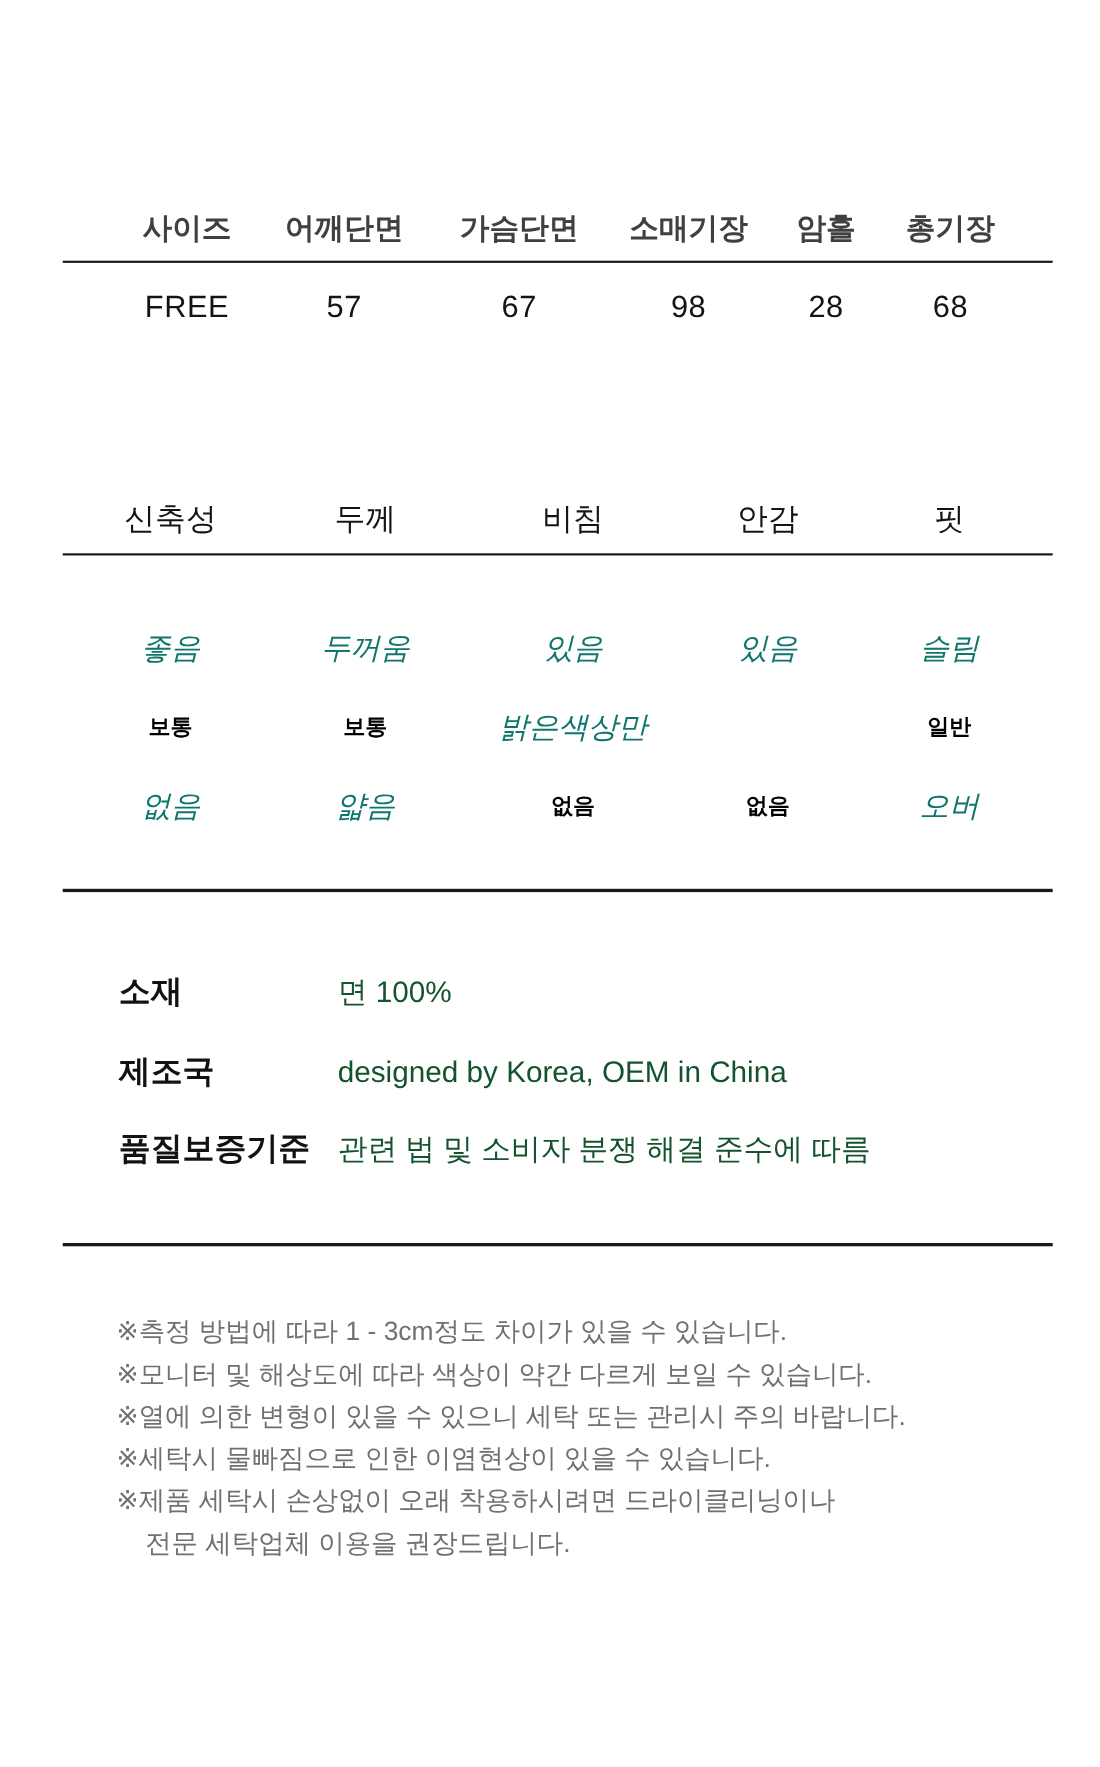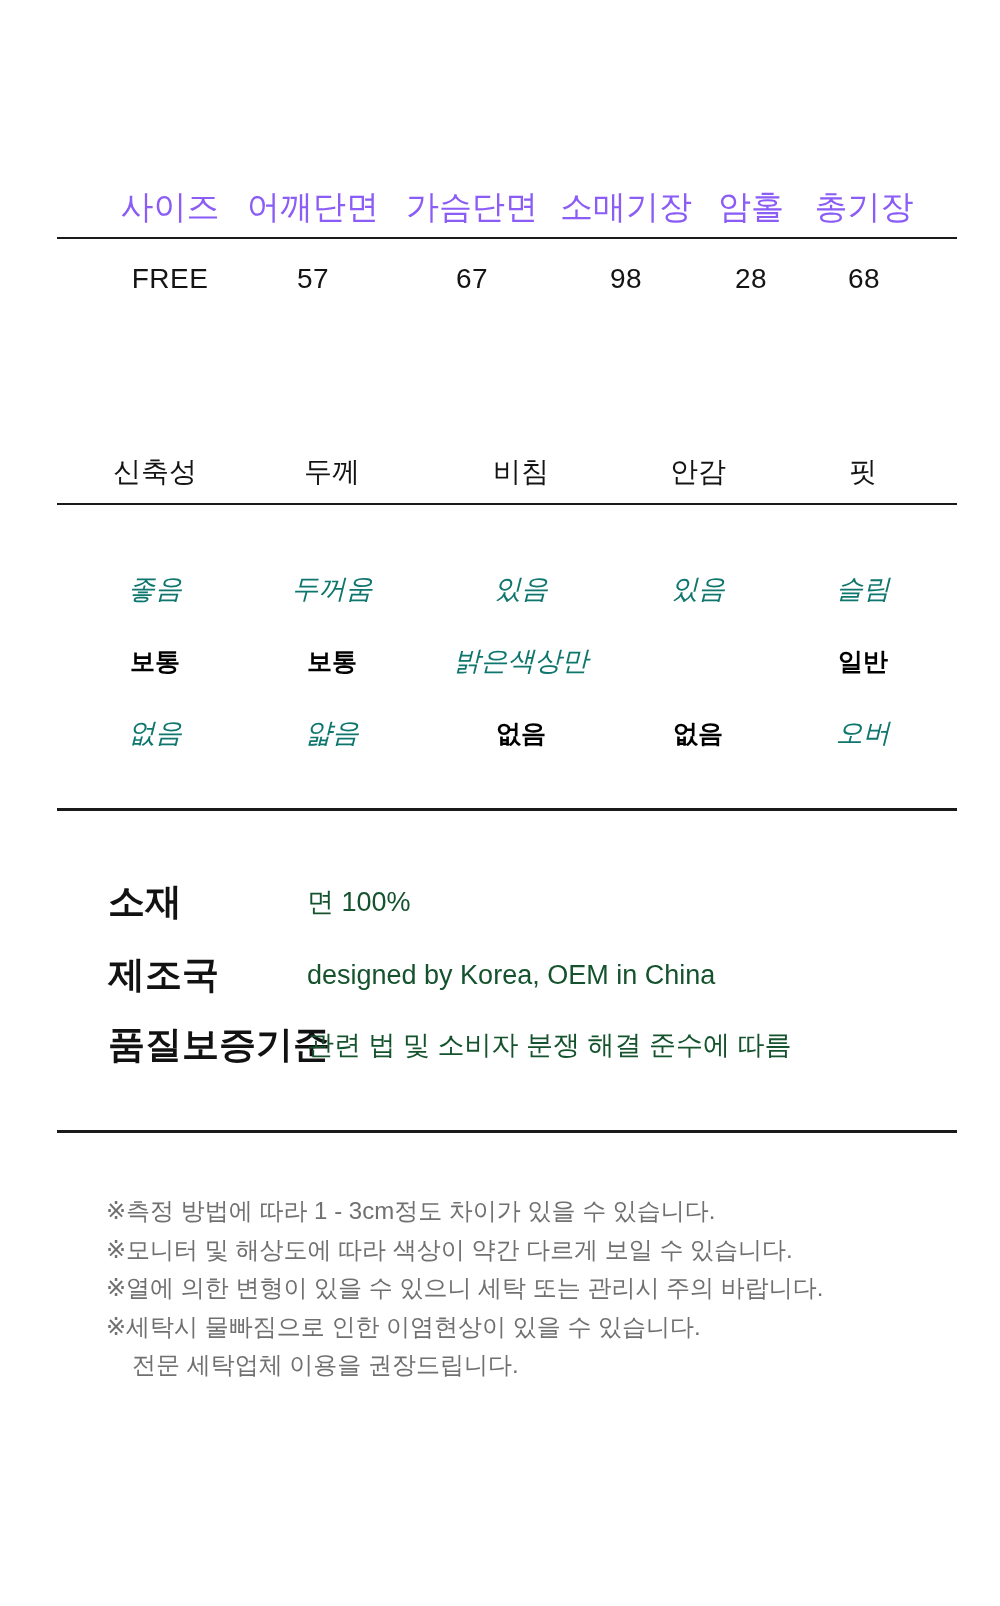--- a/index.html
+++ b/index.html
@@ -23,36 +23,36 @@
   .p1{left:155px}.p2{left:332px}.p3{left:521px}.p4{left:698px}.p5{left:863px}
 
   
   .row-size-h{top:207px}
   .row-size-v{top:279px}
   .row-prop-h{top:472px}
   .row-prop-1{top:589px}
   .row-prop-2{top:661px}
   .row-prop-3{top:733px}
 
-  .size-head{font-size:33px;font-weight:400;color:#8b5cf6;}
+  .size-head{font-size:27px;font-weight:700;color:#404040;}
   .size-val{font-size:28px;font-weight:500;color:#141414;letter-spacing:.5px;}
   .prop-head{font-size:28px;font-weight:400;color:#141414;}
   .inactive{font-size:27px;font-weight:400;color:#0f766e;font-style:italic;}
-  .active{font-size:25px;font-weight:700;color:#000000;}
+  .active{font-size:20px;font-weight:700;color:#000000;}
 
   .divider{position:absolute;left:57px;width:900px;background:#1a1a1a;}
   .d1{top:237px;height:2px;}
   .d2{top:503px;height:2px;}
   .d3{top:808px;height:3px;}
   .d4{top:1130px;height:3px;}
 
   
   .info-row{position:absolute;left:108px;transform:translateY(-50%);white-space:nowrap;}
   .info-1{top:902px}.info-2{top:975px}.info-3{top:1045px}
-  .info-label{display:inline-block;width:199px;font-size:37px;font-weight:700;color:#121212;vertical-align:middle;}
+  .info-label{display:inline-block;width:199px;font-size:29px;font-weight:700;color:#121212;vertical-align:middle;}
   .info-value{font-size:27px;font-weight:400;color:#14532d;vertical-align:middle;}
 
   
   .notes{position:absolute;left:106px;top:1192px;font-size:24px;line-height:38.5px;color:#707070;}
   .note-line{white-space:nowrap;}
   .note-line.cont{padding-left:26px;}
 </style>
 </head>
 <body>
 
@@ -130,16 +130,17 @@
     </div>
 
     <div class="divider d4"></div>
   </div>
 
   <div class="notes">
     <div class="note-line">※측정 방법에 따라 1 - 3cm정도 차이가 있을 수 있습니다.</div>
     <div class="note-line">※모니터 및 해상도에 따라 색상이 약간 다르게 보일 수 있습니다.</div>
     <div class="note-line">※열에 의한 변형이 있을 수 있으니 세탁 또는 관리시 주의 바랍니다.</div>
     <div class="note-line">※세탁시 물빠짐으로 인한 이염현상이 있을 수 있습니다.</div>
+    <div class="note-line">※제품 세탁시 손상없이 오래 착용하시려면 드라이클리닝이나</div>
     <div class="note-line cont">전문 세탁업체 이용을 권장드립니다.</div>
   </div>
 
 </div>
 
 </body></html>

